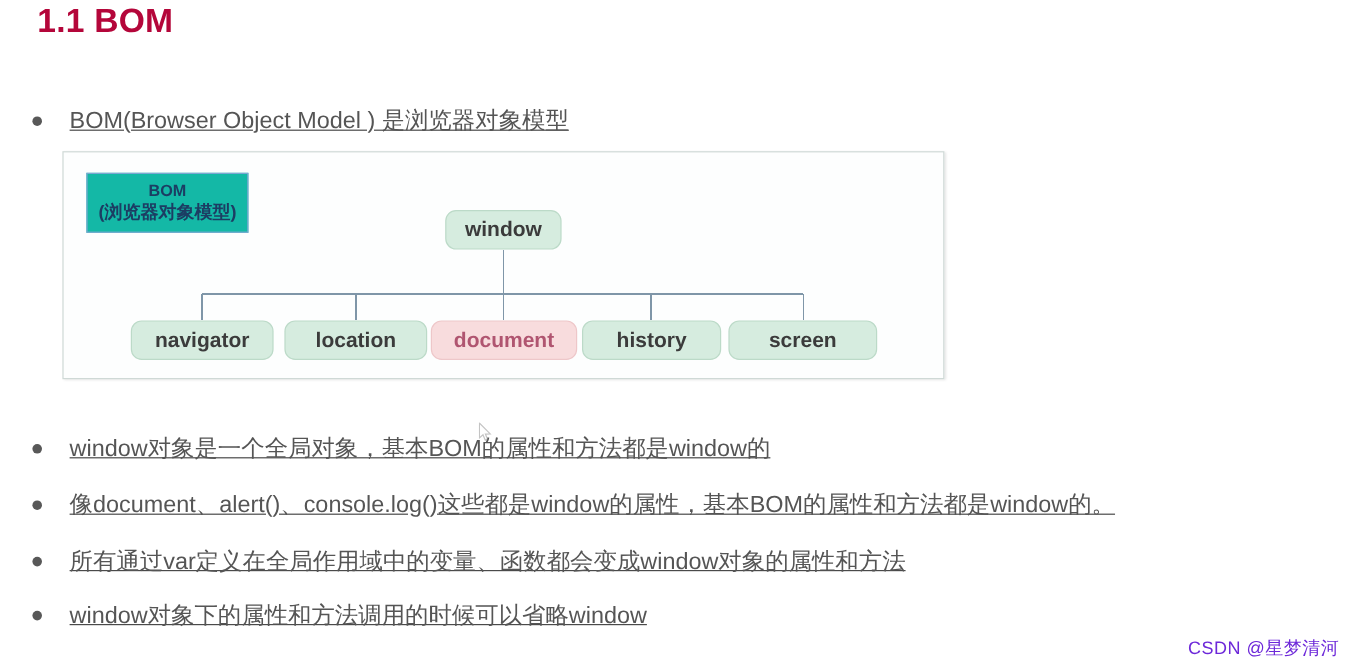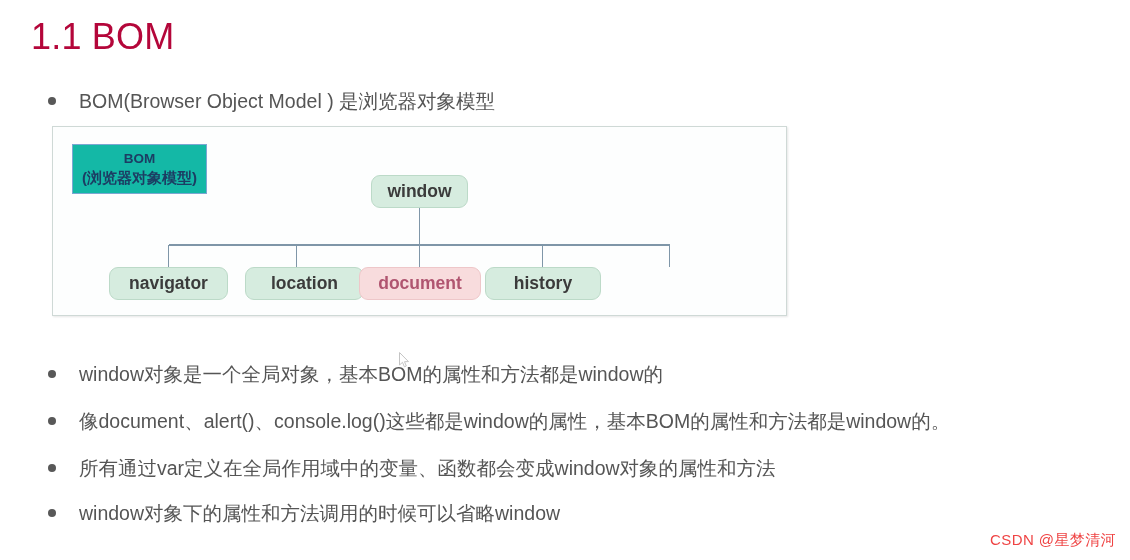--- a/index.html
+++ b/index.html
@@ -13,35 +13,36 @@
     position: relative;
     overflow: hidden;
     font-family: "Liberation Sans", "DejaVu Sans", sans-serif;
     color: #4a4a4a;
   }
 
   
   #page-title {
     position: absolute;
     left: 31px;
-    top: 17px;
-    font-size: 36px;
-    font-weight: normal;
+    top: 3px;
+    font-size: 28px;
+    font-weight: bold;
     color: #b4063a;
     letter-spacing: 0.2px;
     line-height: 1.1;
   }
 
   
   .bullet-row {
     position: absolute;
-    left: 48px;
+    left: 27px;
     display: flex;
     align-items: flex-start;
     white-space: nowrap;
+    text-decoration: underline;
   }
   .bullet-dot {
     width: 8px;
     height: 8px;
     border-radius: 50%;
     background: #585858;
     flex: 0 0 auto;
     margin-top: 9px;
     margin-right: 23px;
   }
@@ -124,32 +125,32 @@
     color: #3b3b3b;
   }
   .node-pink {
     background: #f8dcdd;
     border: 1px solid #eec7c9;
     color: #b05570;
   }
 
   #node-window    { left: 318px; top: 48px;  width: 97px; }
   #node-navigator { left: 56px;  top: 140px; width: 119px; }
-  #node-location  { left: 184px; top: 140px; width: 119px; margin-left: 8px; }
+  #node-location  { left: 184px; top: 140px; width: 119px; }
   #node-document  { left: 306px; top: 140px; width: 122px; }
   #node-history   { left: 432px; top: 140px; width: 116px; }
   #node-screen    { left: 554px; top: 140px; width: 124px; }
 
   
   #watermark {
     position: absolute;
     right: 14px;
     bottom: 10px;
     font-size: 15px;
-    color: #ef4444;
+    color: #6d28d9;
     letter-spacing: 0.4px;
     white-space: nowrap;
   }
 
   
   #cursor-artifact {
     position: absolute;
     left: 399px;
     top: 352px;
     width: 11px;
@@ -199,20 +200,23 @@
     </div>
     <div class="node node-green" id="node-location">
       <span>location</span>
     </div>
     <div class="node node-green" id="node-history">
       <span>history</span>
     </div>
     <div class="node node-pink" id="node-document">
       <span>document</span>
     </div>
+    <div class="node node-green" id="node-screen">
+      <span>screen</span>
+    </div>
 
   </div>
 </div>
 
 <div class="bullet-row" id="bullet-global">
   <span class="bullet-dot"></span>
   <span class="bullet-text">window对象是一个全局对象，基本BOM的属性和方法都是window的</span>
 </div>
 
 <div class="bullet-row" id="bullet-props">

